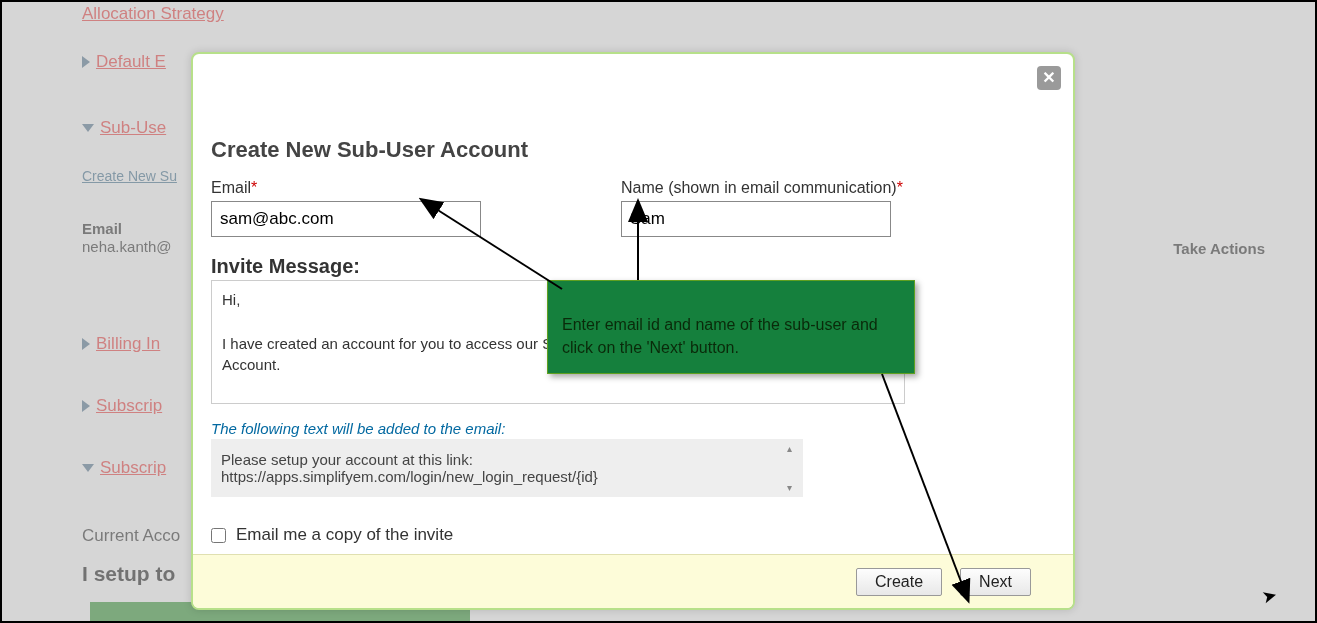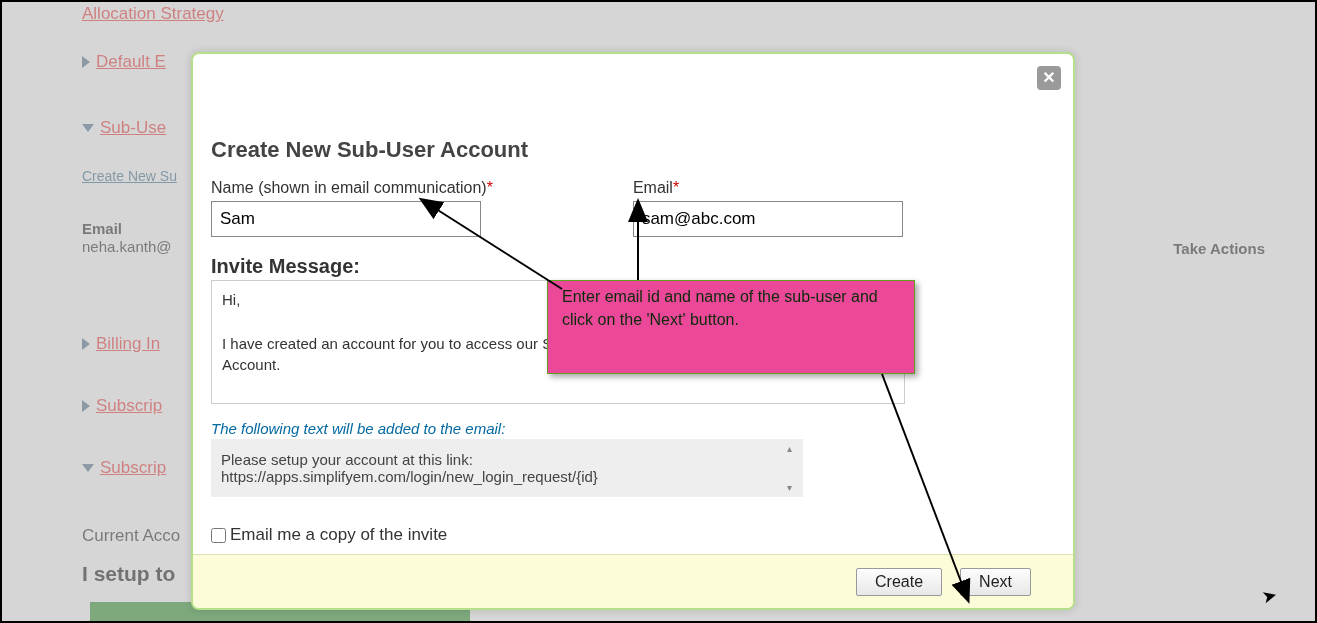--- a/index.html
+++ b/index.html
@@ -163,21 +163,21 @@
     width: 12px;
     display: flex;
     flex-direction: column;
     justify-content: space-between;
     color: #888;
     font-size: 10px;
   }
   .checkbox-row {
     display: flex;
     align-items: center;
-    gap: 4px;
+    gap: 10px;
     margin-top: 28px;
     font-size: 17px;
     color: #333;
   }
   .checkbox-row input { width: 15px; height: 15px; }
 
   .modal-footer {
     position: absolute;
     bottom: 0; left: 0; right: 0;
     height: 54px;
@@ -201,24 +201,24 @@
     border-radius: 2px;
   }
 
   
   .callout {
     position: absolute;
     left: 545px;
     top: 278px;
     width: 368px;
     height: 94px;
-    background: #ec4899;
+    background: #15803d;
     border: 1px solid #5fa020;
     box-shadow: 3px 3px 6px rgba(0,0,0,0.35);
-    padding: 4px 14px;
+    padding: 32px 14px;
     font-size: 16px;
     color: #0a2a0a;
     font-family: Verdana, Arial, sans-serif;
     line-height: 1.45;
     z-index: 50;
   }
 
   
   .arrow-svg {
     position: absolute;
@@ -287,29 +287,29 @@
 <div class="modal">
   <div class="modal-close">
     <span>✕</span>
   </div>
   <div class="modal-body">
     <div class="modal-title">Create New Sub-User Account</div>
 
     <div class="form-row">
       <div class="form-group">
         <label class="form-label">
+          <span>Email</span><span class="req">*</span>
+        </label>
+        <input class="form-input" type="text" value="sam@abc.com" style="">
+      </div>
+      <div class="form-group">
+        <label class="form-label">
           <span>Name (shown in email communication)</span><span class="req">*</span>
         </label>
         <input class="form-input" type="text" value="Sam" style="">
-      </div>
-      <div class="form-group">
-        <label class="form-label">
-          <span>Email</span><span class="req">*</span>
-        </label>
-        <input class="form-input" type="text" value="sam@abc.com" style="">
       </div>
     </div>
 
     <div class="invite-label">Invite Message:</div>
     <textarea class="invite-box" style="">Hi,
 
 I have created an account for you to access our SimplifyEm Property Management Software Account.
 
 Please setup your account at this link:</textarea>
 

